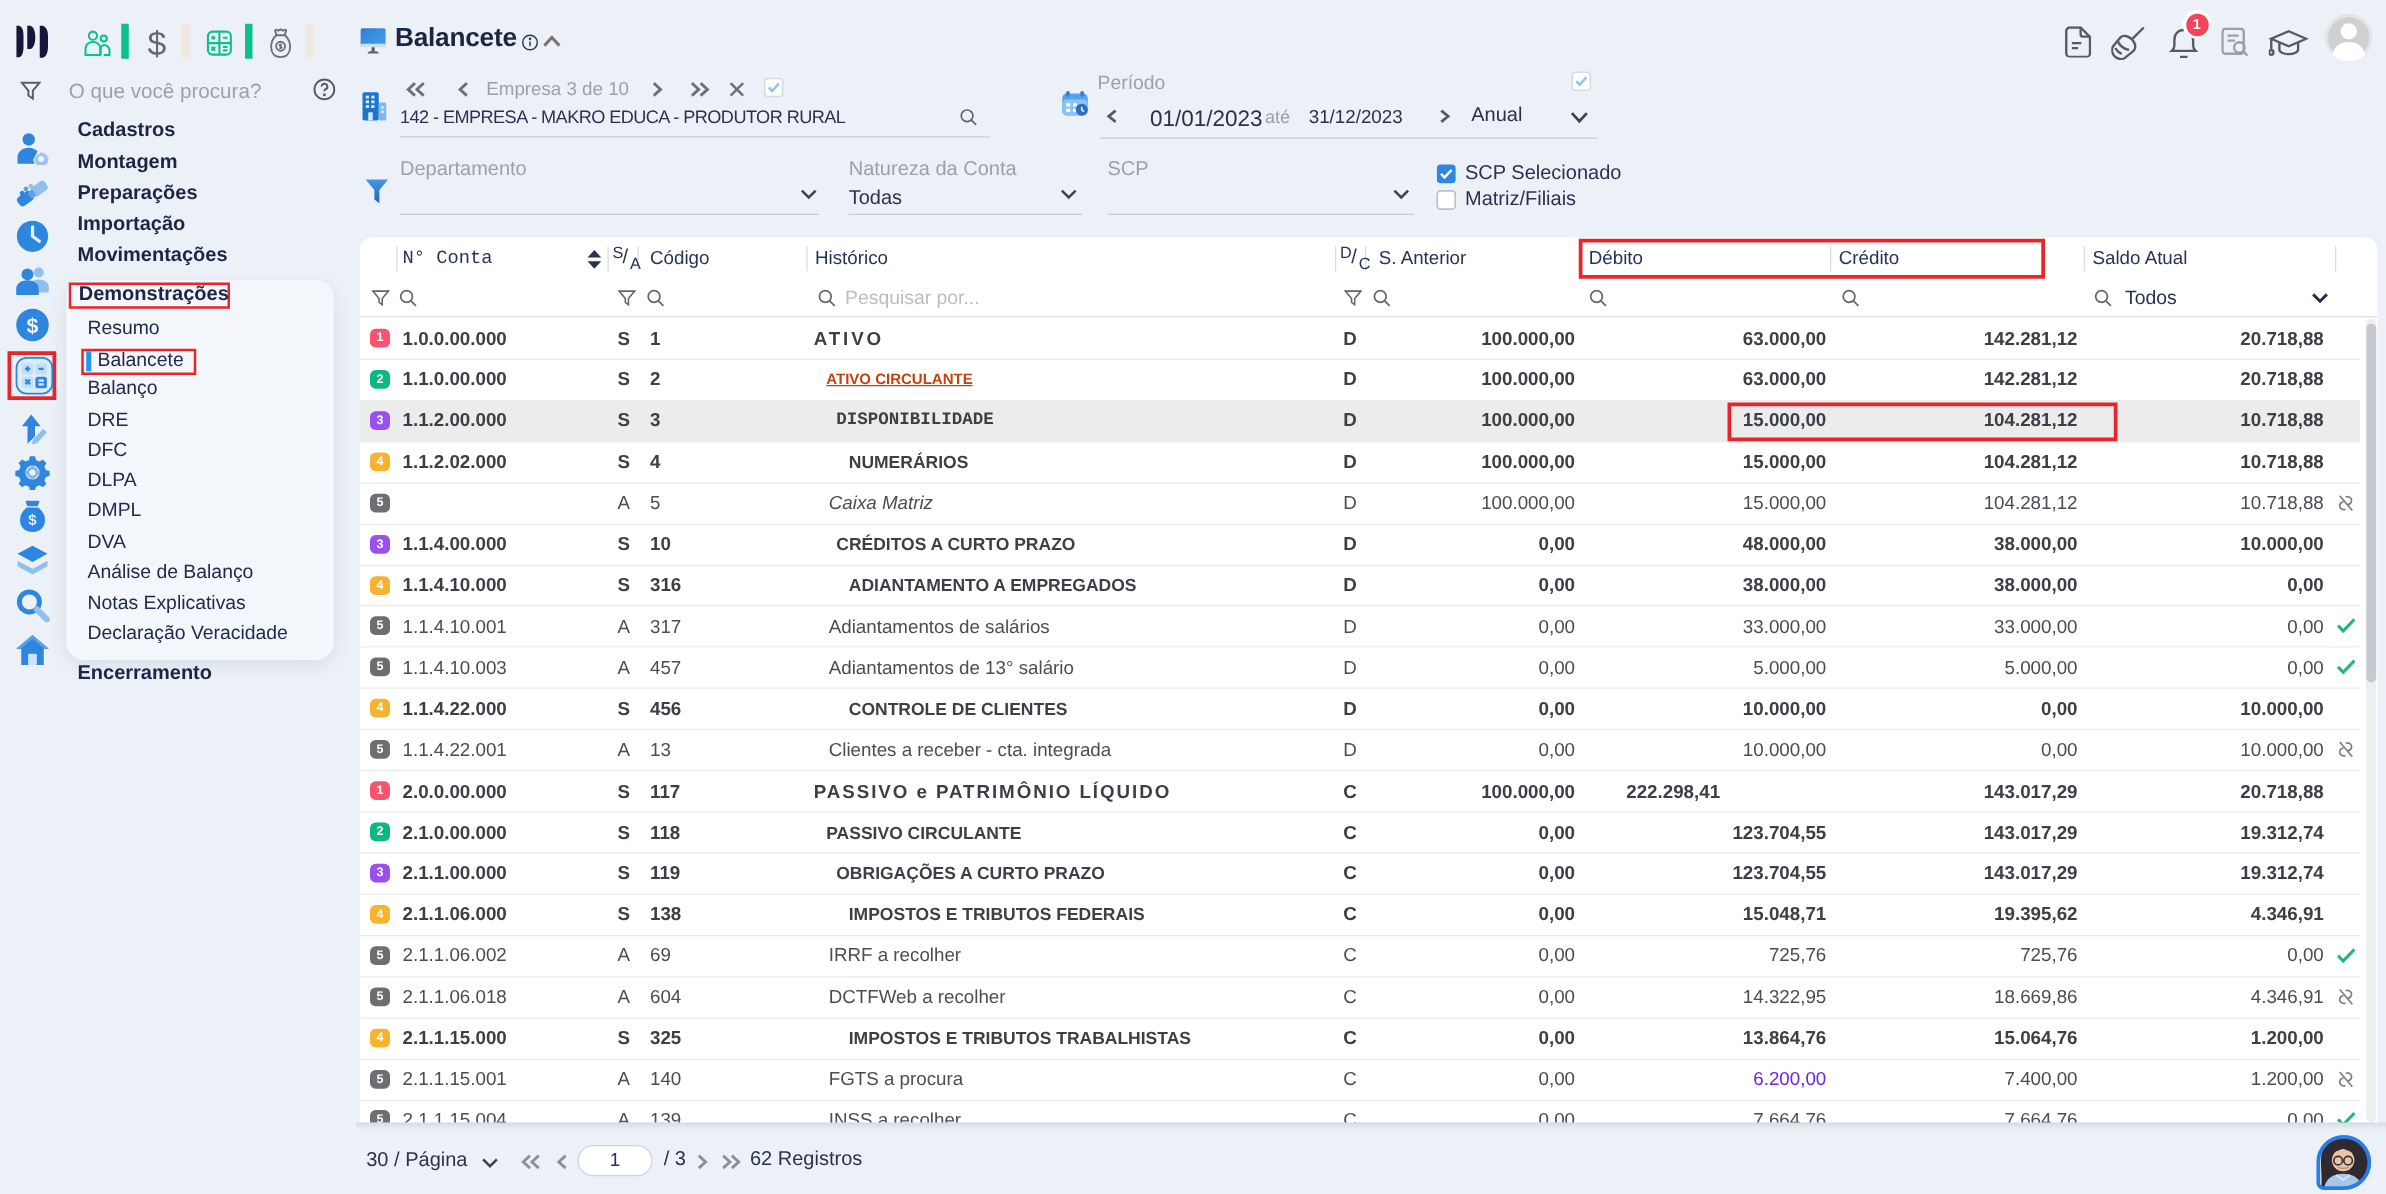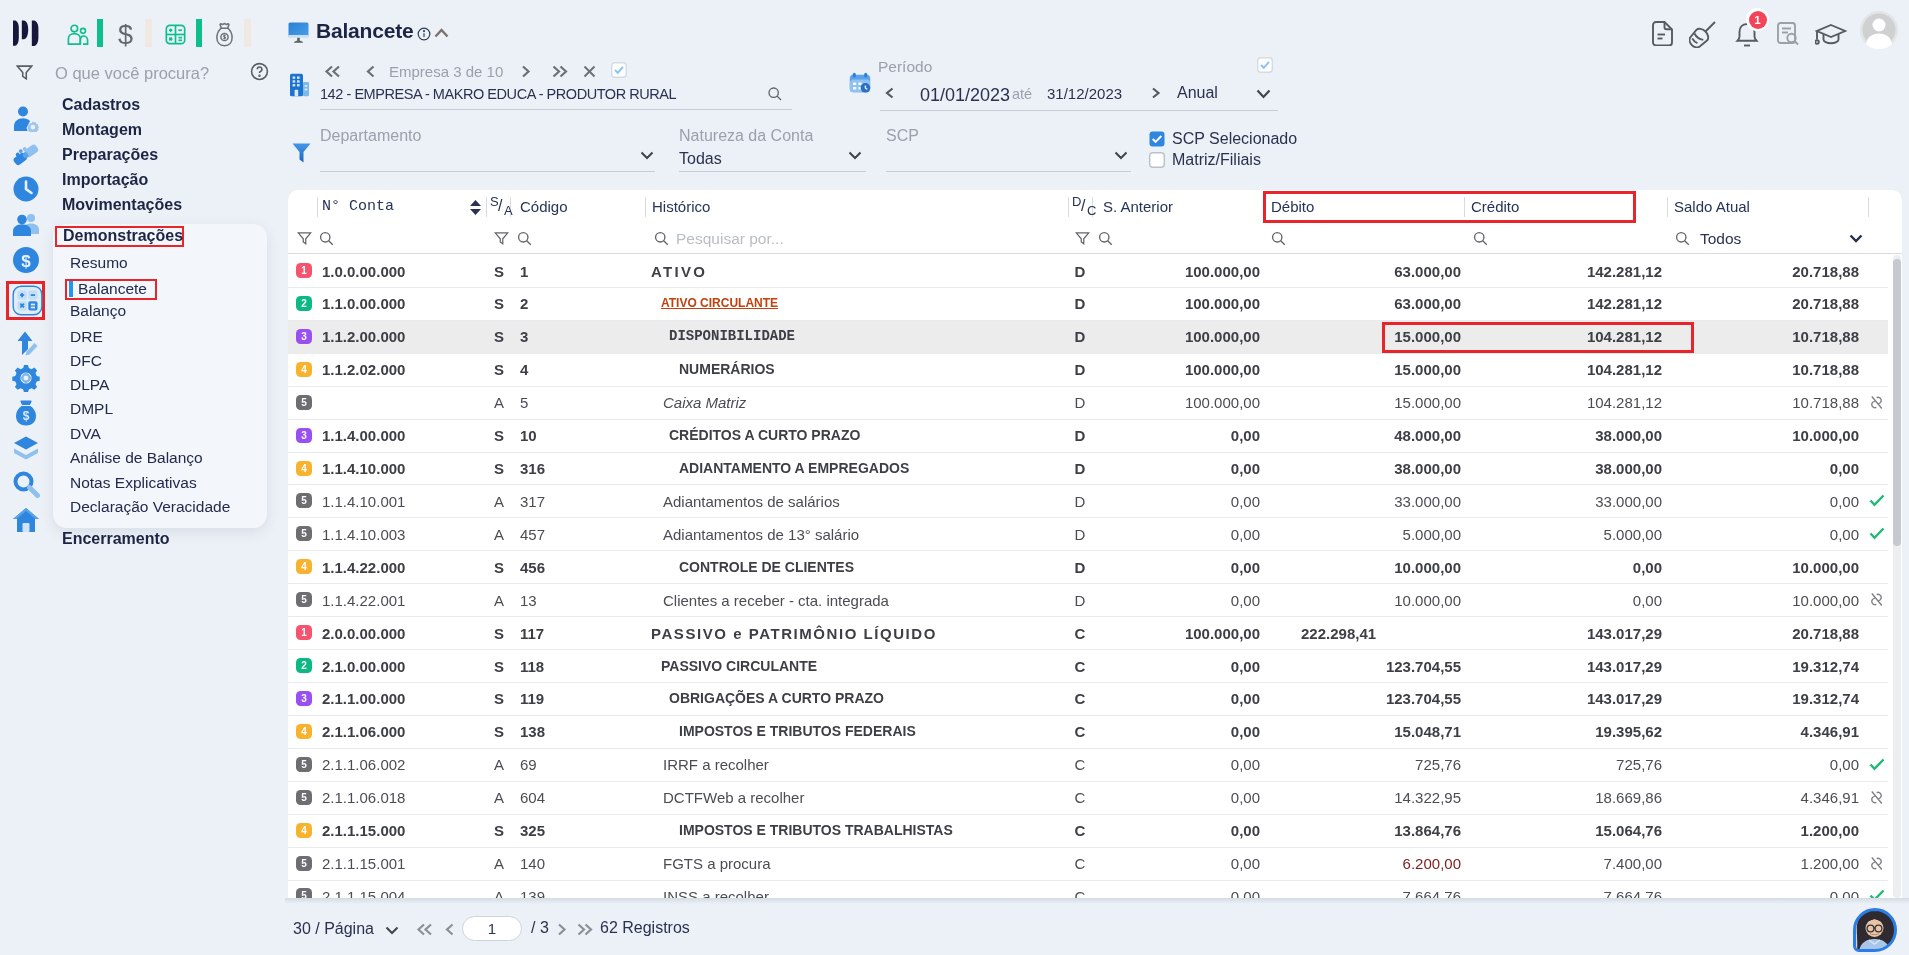--- a/index.html
+++ b/index.html
@@ -628,21 +628,21 @@
 <div class="abs" style="left:1502px;top:823.1px;width:160px;text-align:right;font-size:15px;line-height:15px;font-weight:700;color:#3d3f46;">15.064,76</div>
 <div class="abs" style="left:1699px;top:823.1px;width:160px;text-align:right;font-size:15px;line-height:15px;font-weight:700;color:#3d3f46;">1.200,00</div>
 <div class="abs" style="left:288px;top:846.6px;width:1600px;height:32.9px;background:#fff;border-top:1px solid #e9eaec;"></div>
 <div class="abs" style="left:296px;top:855.5px;width:16px;height:15px;border-radius:4.5px;background:#6d6d72;color:#fff;font-size:10px;font-weight:700;text-align:center;line-height:15px;">5</div>
 <div class="abs" style="left:322px;top:856.0px;font-size:15px;line-height:15px;color:#4b4d54;">2.1.1.15.001</div>
 <div class="abs" style="left:490px;top:856.0px;width:18px;text-align:center;font-size:15px;line-height:15px;color:#4b4d54;">A</div>
 <div class="abs" style="left:520px;top:856.0px;font-size:15px;line-height:15px;color:#4b4d54;">140</div>
 <div class="abs" style="left:663px;top:856.0px;font-size:15px;line-height:15px;color:#4b4d54;">FGTS a procura</div>
 <div class="abs" style="left:1070px;top:856.0px;width:20px;text-align:center;font-size:15px;line-height:15px;color:#4b4d54;">C</div>
 <div class="abs" style="left:1110px;top:856.0px;width:150px;text-align:right;font-size:15px;line-height:15px;color:#4b4d54;">0,00</div>
-<div class="abs" style="left:1301px;top:856.0px;width:160px;text-align:right;font-size:15px;line-height:15px;color:#7f1d1d;">6.200,00</div>
+<div class="abs" style="left:1301px;top:856.0px;width:160px;text-align:right;font-size:15px;line-height:15px;color:#6d28d9;">6.200,00</div>
 <div class="abs" style="left:1502px;top:856.0px;width:160px;text-align:right;font-size:15px;line-height:15px;color:#4b4d54;">7.400,00</div>
 <div class="abs" style="left:1699px;top:856.0px;width:160px;text-align:right;font-size:15px;line-height:15px;color:#4b4d54;">1.200,00</div>
 <svg class="abs" style="left:1869.0px;top:855.5px" width="15" height="15" viewBox="0 0 24 24" fill="none" stroke="#7c7f84" stroke-width="2.2">
       <path d="M12.2,4.3 a5,5 0 1 1 2.5,9.4"></path>
       <path d="M11.8,19.7 a5,5 0 1 1 -2.5,-9.4"></path>
       <line x1="4.5" y1="2.5" x2="20.5" y2="21.5"></line>
     </svg>
 <div class="abs" style="left:288px;top:879.5px;width:1600px;height:18.5px;background:#fff;border-top:1px solid #e9eaec;"></div>
 <div class="abs" style="left:296px;top:888.4px;width:16px;height:15px;border-radius:4.5px;background:#6d6d72;color:#fff;font-size:10px;font-weight:700;text-align:center;line-height:15px;">5</div>
 <div class="abs" style="left:322px;top:888.9px;font-size:15px;line-height:15px;color:#4b4d54;">2.1.1.15.004</div>

